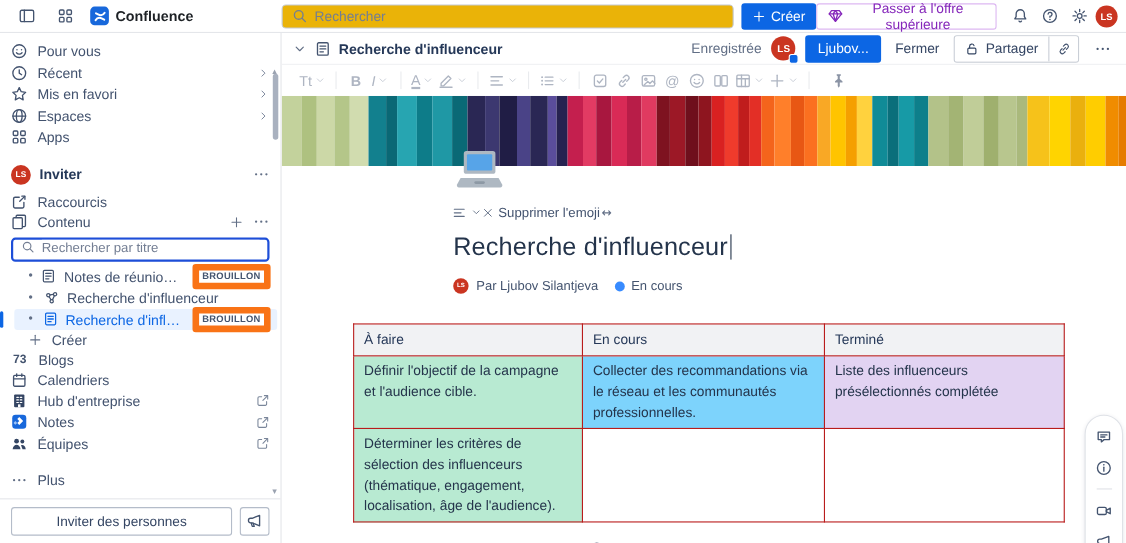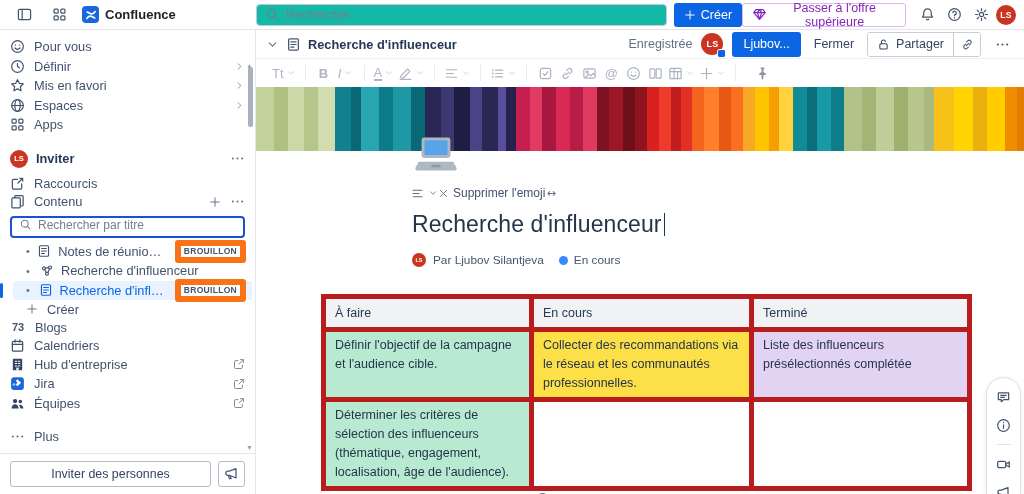--- a/index.html
+++ b/index.html
@@ -11,21 +11,21 @@
 
   
   .topbar { height:30px; display:flex; align-items:center; border-bottom:1px solid #e4e6ea; padding:0 8px 0 12px; }
   .tb-left { display:flex; align-items:center; gap:11px; width:244px; flex:0 0 auto; }
   .icon-btn { width:24px; height:24px; display:flex; align-items:center; justify-content:center;
               color:#44546f; border-radius:3px; background:none; border:none; cursor:pointer; }
   .logo { display:flex; align-items:center; gap:6px; }
   .logo-mark { width:17px; height:17px; border-radius:4px; background:#1868db; display:flex; align-items:center; justify-content:center; }
   .logo-name { font-weight:700; font-size:13px; color:#1d2125; }
   .search { width:472px; height:22px; border:1px solid #c4c9d1; border-radius:4px; display:flex; align-items:center;
-            gap:6px; padding:0 8px; color:#737e93; background:#14b8a6; }
+            gap:6px; padding:0 8px; color:#737e93; background:#eab308; }
   .search input { border:none; outline:none; flex:1; font:12.5px "Liberation Sans",sans-serif; color:#172b4d; background:transparent; }
   .search input::placeholder { color:#737e93; }
   .create-btn { margin-left:7px; height:24px; background:#0c66e4; color:#fff; border:none; border-radius:3px;
                 display:flex; align-items:center; gap:5px; padding:0 10px; font:500 12.5px "Liberation Sans",sans-serif; cursor:pointer; }
   .tb-spacer { flex:1; }
   .upgrade-btn { height:24px; border:1px solid #ddb8f2; background:#fff; color:#8526ba; border-radius:3px;
                  display:flex; align-items:center; gap:6px; padding:0 9px; font:500 12.5px "Liberation Sans",sans-serif; cursor:pointer; }
   .tb-right { display:flex; align-items:center; gap:3px; margin-left:9px; }
   .avatar { width:20px; height:20px; border-radius:50%; background:#ca3521; color:#fff; font-size:8.5px; font-weight:700;
             display:flex; align-items:center; justify-content:center; letter-spacing:.2px; }
@@ -106,21 +106,21 @@
   .page-title-row { margin:11px 0 0 91px; display:flex; align-items:center; }
   .page-title { font-size:23px; font-weight:500; color:#24344b; letter-spacing:.1px; }
   .caret { width:0; border-left:1.6px solid #24344b; height:23px; margin-left:2px; }
   .byline { margin:15px 0 0 91px; display:flex; align-items:center; gap:7px; font-size:11.8px; color:#44546f;text-align:center; }
   .byline .mini-avatar { width:14px; height:14px; border-radius:50%; background:#ca3521; color:#fff; font-size:5.5px;
                          font-weight:700; display:flex; align-items:center; justify-content:center; }
   .status { display:flex; align-items:center; gap:6px; margin-left:8px; cursor:pointer; }
   .status-dot { width:9px; height:9px; border-radius:50%; background:#388bff; }
 
   table.doc { border-collapse:collapse; margin-top:27px; table-layout:fixed; width:646px; font-size:12.5px; }
-  table.doc th, table.doc td { border:5px solid #b91c1c; text-align:left; vertical-align:top; padding:4px 9px; line-height:19px; }
+  table.doc th, table.doc td { border:1px solid #b91c1c; text-align:left; vertical-align:top; padding:4px 9px; line-height:19px; }
   table.doc th { background:#f1f2f4; font-weight:500; color:#253858; height:27px; padding-top:5px; }
   table.doc td { color:#24344b; }
 
   .help-float { position:absolute; left:279px; top:462px; color:#626f86; cursor:pointer; }
   .right-pill { position:absolute; right:3px; top:377px; width:35px; background:#fff; border:1px solid #dfe2e7;
                 border-radius:18px; box-shadow:0 1px 4px rgba(9,30,66,.10); display:flex; flex-direction:column;
                 align-items:center; padding:8px 0 7px; gap:6px; color:#44546f; }
   .right-pill .p-btn { width:24px; height:22px; display:flex; align-items:center; justify-content:center; cursor:pointer; }
   .pill-sep { width:14px; height:1px; background:#dfe2e7; margin:2px 0; }
 </style>
@@ -232,21 +232,21 @@
             </span>
             <span class="lbl">Pour vous</span>
           </div>
           <div class="srow">
             <span class="ic">
               <svg width="15" height="15" viewBox="0 0 16 16" fill="none" stroke="currentColor" stroke-width="1.3" stroke-linecap="round" stroke-linejoin="round">
                 <circle cx="8" cy="8" r="6.2"></circle>
                 <path d="M8 4.8V8l2.3 1.5"></path>
               </svg>
             </span>
-            <span class="lbl">Définir</span>
+            <span class="lbl">Récent</span>
             <span class="ic chev">
               <svg width="11" height="11" viewBox="0 0 16 16" fill="none" stroke="currentColor" stroke-width="1.3" stroke-linecap="round" stroke-linejoin="round">
                 <path d="M6 4l4 4-4 4"></path>
               </svg>
             </span>
           </div>
           <div class="srow">
             <span class="ic">
               <svg width="15" height="15" viewBox="0 0 16 16" fill="none" stroke="currentColor" stroke-width="1.3" stroke-linecap="round" stroke-linejoin="round">
                 <path d="M8 1.8l1.9 3.9 4.3.6-3.1 3 .7 4.3L8 11.6l-3.8 2 .7-4.3-3.1-3 4.3-.6z"></path>
@@ -429,21 +429,21 @@
             </span>
           </div>
           <div class="srow">
             <span class="ic" style="color:#344563">
               <svg width="15" height="15" viewBox="0 0 16 16" fill="none" stroke="currentColor" stroke-width="1.3" stroke-linecap="round" stroke-linejoin="round">
                 <rect x="1.2" y="1.2" width="13.6" height="13.6" rx="3.2" fill="#1868db" stroke="none"></rect>
                 <path d="M8 3.4L11.8 7.2 8 11 6.1 9.1 8 7.2 6.1 5.3z" fill="#fff" stroke="none"></path>
                 <path d="M4.2 7.2L6 9l-1.8 1.8L2.4 9z" fill="#9ec3f7" stroke="none"></path>
               </svg>
             </span>
-            <span class="lbl">Jira</span>
+            <span class="lbl">Notes</span>
             <span class="ic" style="color:#7a869a">
               <svg width="12" height="12" viewBox="0 0 16 16" fill="none" stroke="currentColor" stroke-width="1.3" stroke-linecap="round" stroke-linejoin="round">
                 <path d="M12.5 9.5v3a1.5 1.5 0 0 1-1.5 1.5H3.5A1.5 1.5 0 0 1 2 12.5V5a1.5 1.5 0 0 1 1.5-1.5h3"></path>
                 <path d="M9.8 2.2h4v4"></path>
                 <path d="M13.6 2.4L8 8"></path>
               </svg>
             </span>
           </div>
           <div class="srow">
             <span class="ic" style="color:#344563">
@@ -838,21 +838,21 @@
                 <thead>
                   <tr>
                     <th>À faire</th>
                     <th>En cours</th>
                     <th>Terminé</th>
                   </tr>
                 </thead>
                 <tbody>
                   <tr>
                     <td style="background:#b8ead2">Définir l'objectif de la campagne et l'audience cible.</td>
-                    <td style="background:#fde047">Collecter des recommandations via le réseau et les communautés professionnelles.</td>
+                    <td style="background:#7dd3fc">Collecter des recommandations via le réseau et les communautés professionnelles.</td>
                     <td style="background:#e2d3f2">Liste des influenceurs présélectionnés complétée</td>
                   </tr>
                   <tr>
                     <td style="background:#b8ead2">Déterminer les critères de sélection des influenceurs (thématique, engagement, localisation, âge de l'audience).</td>
                     <td></td>
                     <td></td>
                   </tr>
                 </tbody>
               </table>
             </div>

